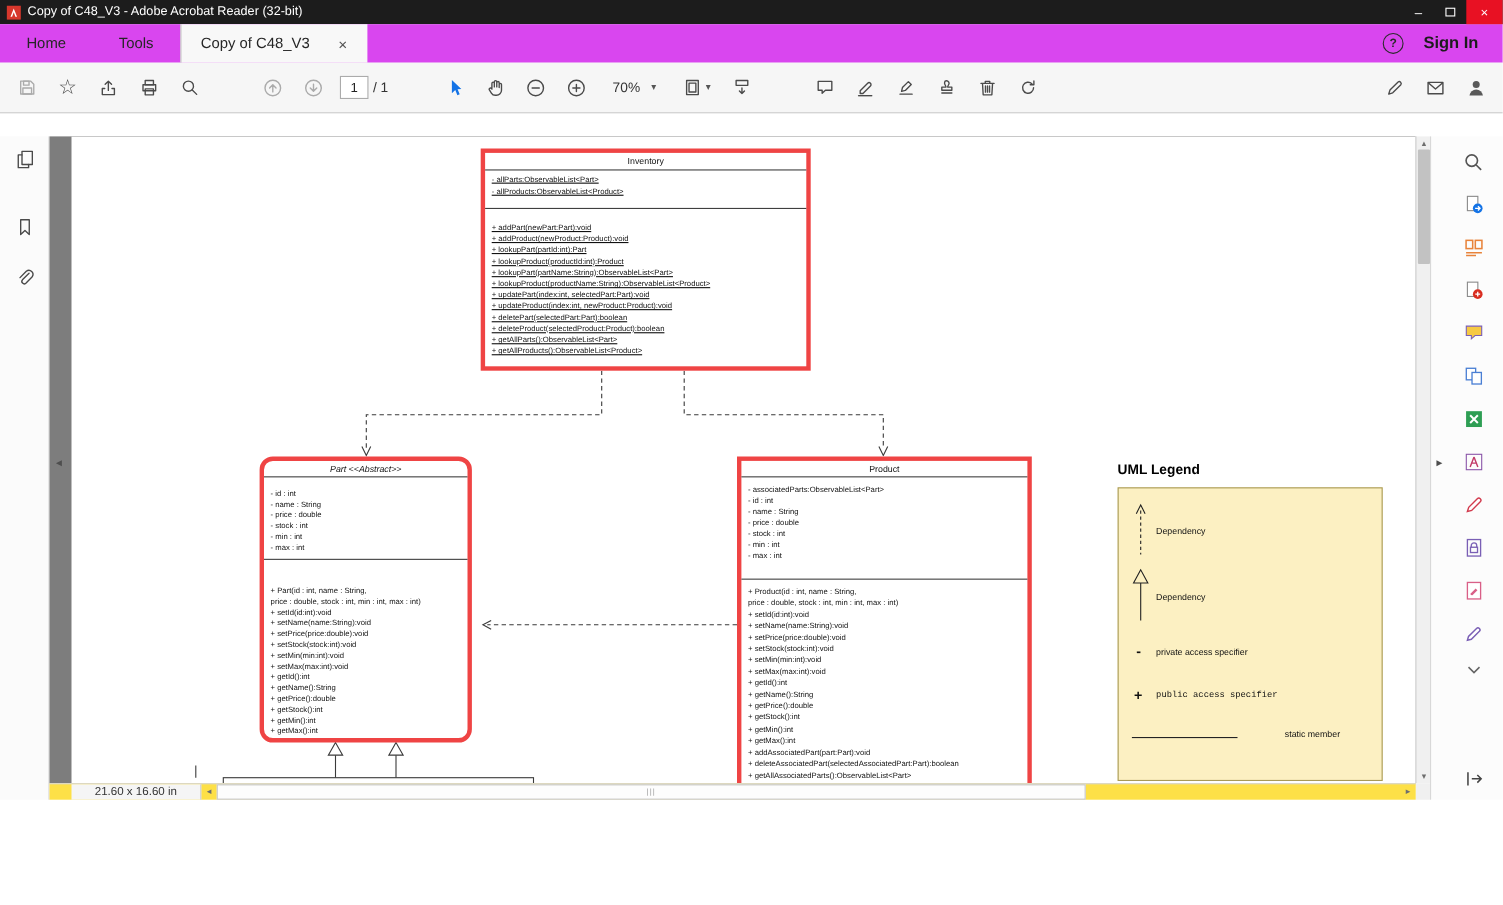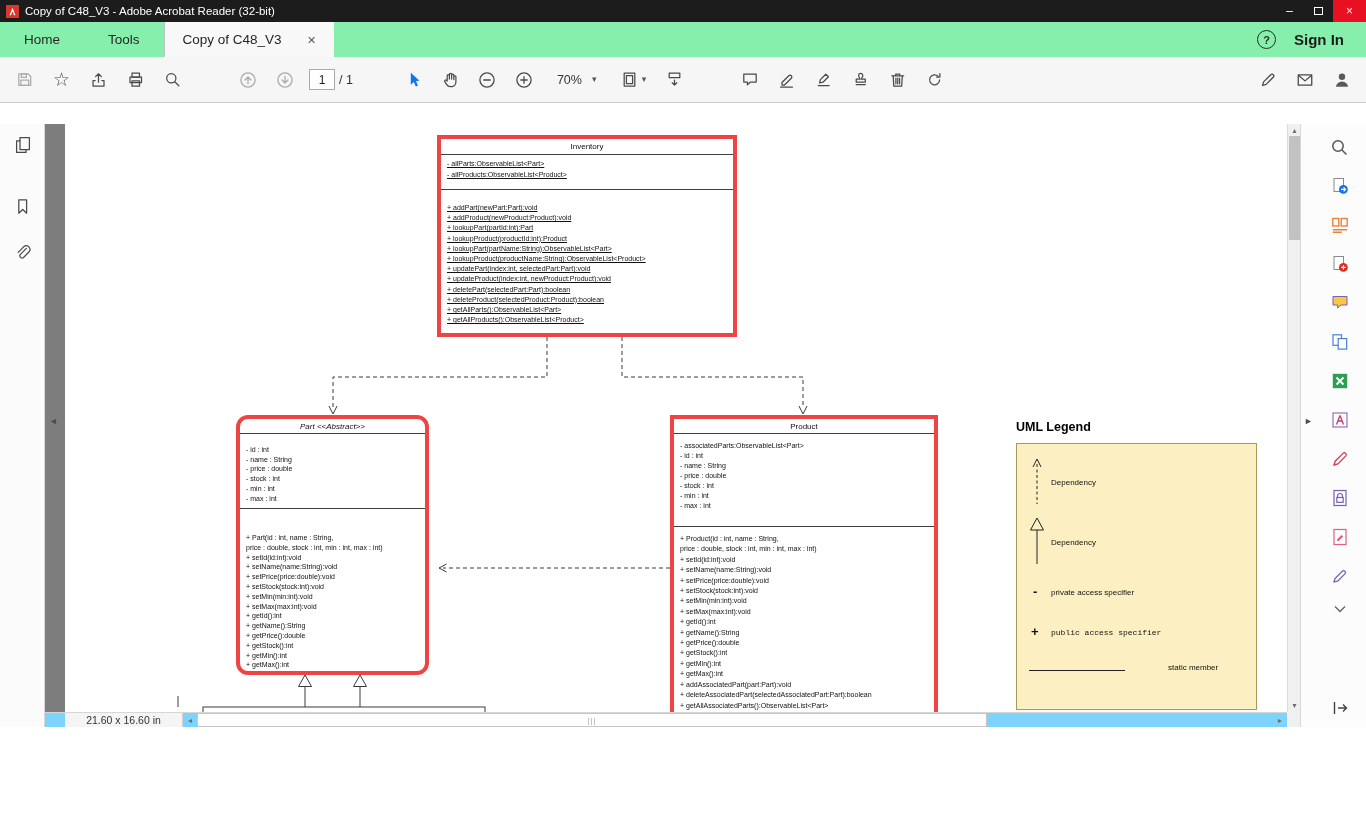--- a/index.html
+++ b/index.html
@@ -13,21 +13,21 @@
   .win-controls { margin-left:auto; display:flex; height:22px; }
   .win-btn { width:29px; height:22px; display:flex; align-items:center; justify-content:center; color:#fff; font-size:12px; }
   .win-btn.close { background:#e81123; width:33px; }
   .restore-glyph { width:9px; height:8px; border:1px solid #fff; display:inline-block; }
 
   
   .menubar { height:21px; background:#f5f5f5; display:flex; align-items:center; font-size:12px; color:#1a1a1a; padding-left:2px; }
   .menubar .menu-item { padding:0 9px; height:21px; line-height:21px; }
 
   
-  .tabbar { height:35px; background:#86efac; display:flex; align-items:stretch; font-size:13.5px; color:#262626; }
+  .tabbar { height:35px; background:#d946ef; display:flex; align-items:stretch; font-size:13.5px; color:#262626; }
   .tab { display:flex; align-items:center; padding:0 24px; }
   .doc-tab { background:#f8f8f8; padding:0 14px 0 18px; display:flex; align-items:center; gap:22px; border-left:1px solid #c3c3c3; }
   .tab-close { color:#555; font-size:14px; line-height:1; padding:2px 4px; }
   .tabbar-right { margin-left:auto; display:flex; align-items:center; gap:18px; padding-right:22px; }
   .help-circle { width:19px; height:19px; border:1.4px solid #2b2b2b; border-radius:50%; display:flex; align-items:center; justify-content:center; font-size:11px; font-weight:bold; color:#2b2b2b; }
   .sign-in { font-size:15px; font-weight:600; color:#1c1c1c; }
 
   
   .toolbar { height:46px; background:#f6f6f6; border-bottom:1px solid #cdcdcd; display:flex; align-items:center; padding:0 6px; }
   .tbtn { width:37px; height:34px; display:flex; align-items:center; justify-content:center; border-radius:3px; flex:0 0 auto; }
@@ -50,21 +50,21 @@
   .doc-viewport { position:absolute; left:45px; top:0; width:1242px; height:588px; background:#7d7d7d; overflow:hidden; }
   .collapse-arrow { position:absolute; font-size:9px; color:#4e4e4e; }
 
   
   .vscroll { position:absolute; left:1287px; top:0; width:13px; height:588px; background:#f0f0f0; border-left:1px solid #dcdcdc; }
   .vscroll .arr { position:absolute; left:0; width:13px; text-align:center; font-size:8px; color:#6e6e6e; }
   .vthumb { position:absolute; left:1px; top:12px; width:11px; height:104px; background:#c2c2c2; border-radius:1px; }
   .scroll-corner { position:absolute; left:1287px; top:588px; width:13px; height:15px; background:#f0f0f0; }
 
   
-  .hscroll { position:absolute; left:45px; top:588px; width:1242px; height:15px; background:#7dd3fc; border-top:1px solid #d6d6d6; display:flex; align-items:stretch; }
+  .hscroll { position:absolute; left:45px; top:588px; width:1242px; height:15px; background:#fde047; border-top:1px solid #d6d6d6; display:flex; align-items:stretch; }
   .size-label { width:118px; margin-left:20px; background:#f5f5f5; border-right:1px solid #cfcfcf; font-size:10.5px; color:#333;
     display:flex; align-items:center; justify-content:center; }
   .hs-arr { width:14px; display:flex; align-items:center; justify-content:center; font-size:7px; color:#6e6e6e; }
   .hthumb { width:790px; background:#fdfdfd; border:1px solid #c6c6c6; display:flex; align-items:center; justify-content:center; }
   .grip { font-size:7px; color:#9a9a9a; letter-spacing:1px; }
   .htrack-rest { flex:1; }
 
   
   .right-rail { position:absolute; left:1300px; top:0; width:66px; height:603px; background:#fcfcfc; border-left:1px solid #d8d8d8;
     display:flex; flex-direction:column; align-items:center; padding:10px 0 6px 12px; gap:13px; }

